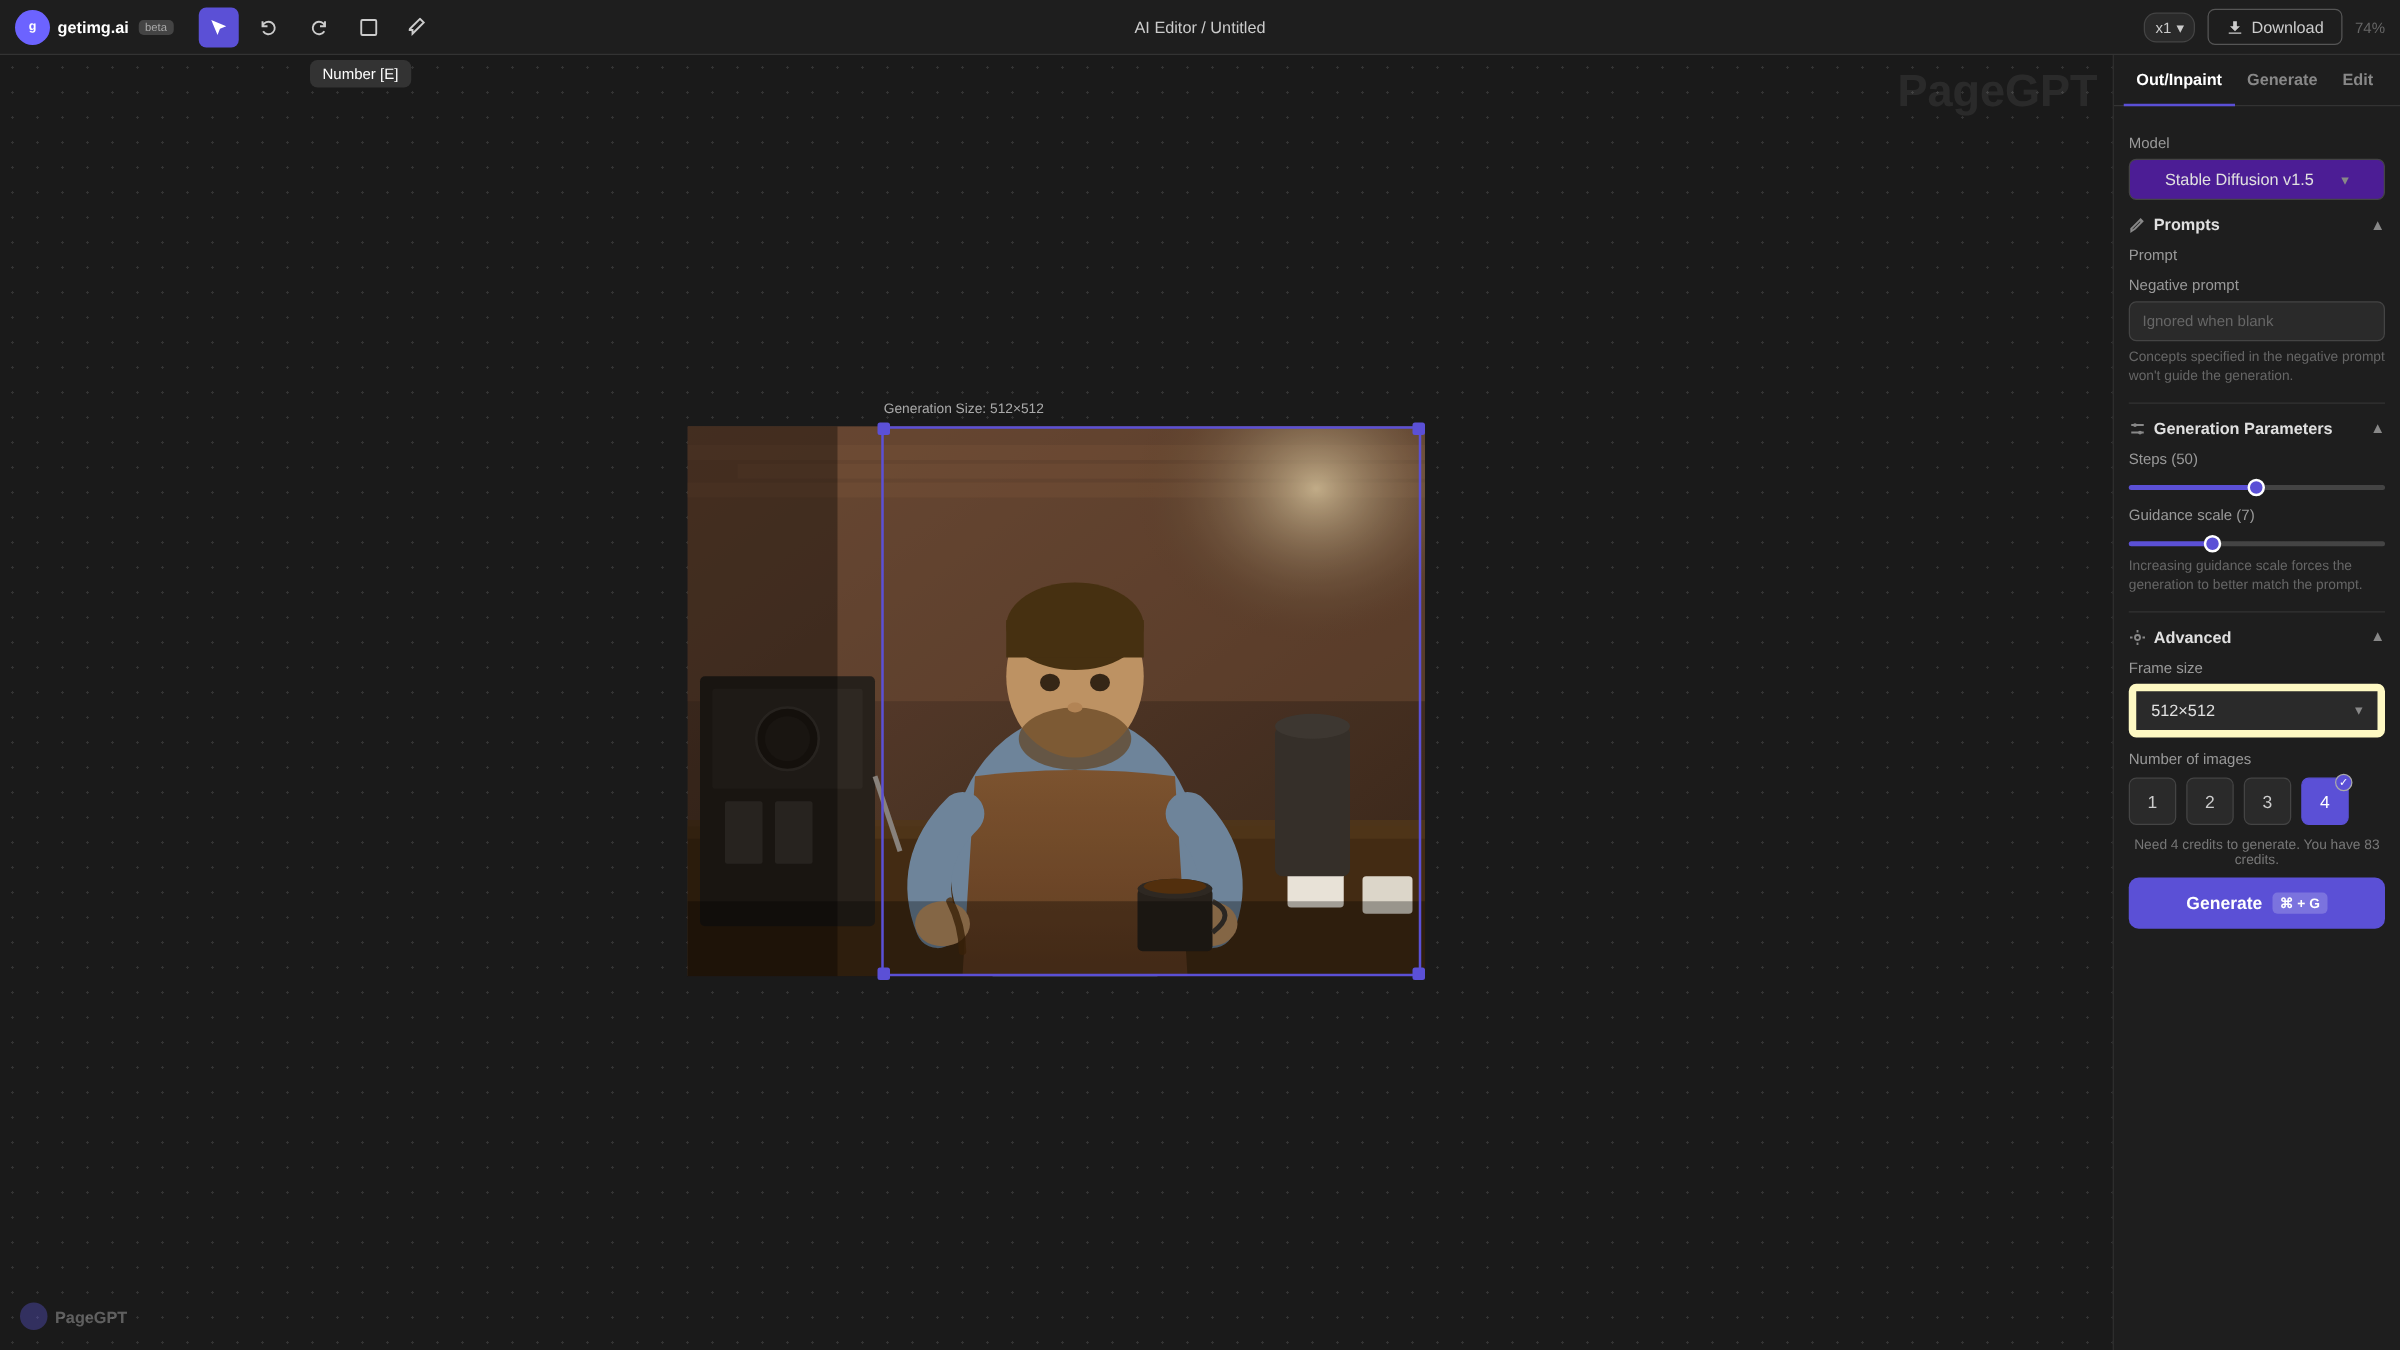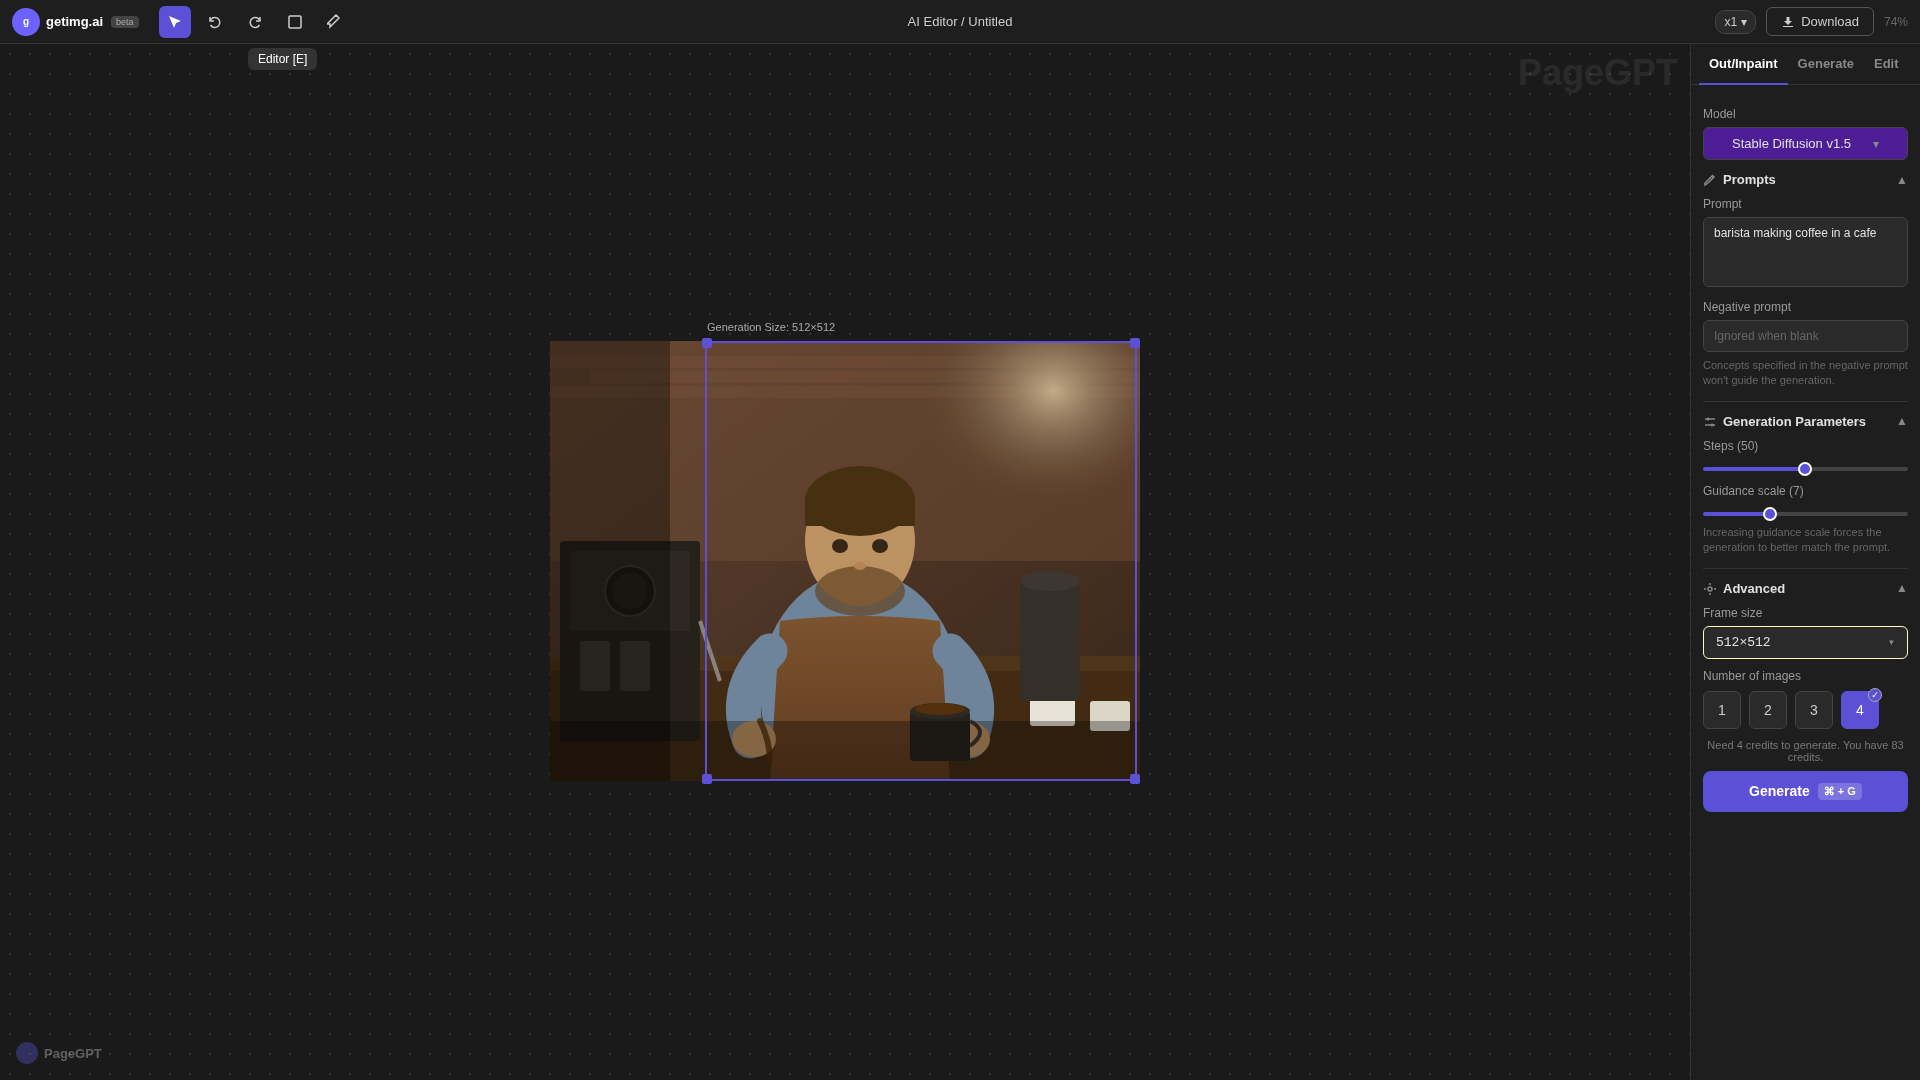--- a/index.html
+++ b/index.html
@@ -388,30 +388,29 @@
       font-weight: 900;
       color: #fff;
       pointer-events: none;
       padding: 8px 12px;
       user-select: none;
     }
 
     .frame-size-select {
       width: 100%;
       background: #2a2a2a;
-      border: 1px solid #fef9c3;
+      border: 6px solid #fef9c3;
       border-radius: 6px;
       color: #e0e0e0;
       font-size: 13px;
       padding: 8px 12px;
       cursor: pointer;
       display: flex;
       align-items: center;
       justify-content: space-between;
-      font-family: Liberation Mono, monospace;
     }
 
     .chevron-icon {
       color: #888;
       font-size: 12px;
     }
 
     input[type=range] {
       -webkit-appearance: none;
       width: 100%;
@@ -459,21 +458,21 @@
     <svg width="16" height="16" viewBox="0 0 16 16" fill="none" stroke="currentColor" stroke-width="1.5">
         <rect x="2" y="2" width="12" height="12" rx="1"></rect>
       </svg>
   </button>
   <button class="toolbar-btn" title="Eraser [E]">
     <svg width="16" height="16" viewBox="0 0 16 16" fill="none" stroke="currentColor" stroke-width="1.5">
         <path d="M3 13l3-3 6-6-3-3-6 6-3 3h3zm3-3l3-3"></path>
       </svg>
   </button>
 
-  <div class="eraser-tooltip">Editor [E]</div>
+  <div class="eraser-tooltip">Number [E]</div>
 
   <div class="title-center">AI Editor / Untitled</div>
 
   <div class="topbar-right">
     <div class="zoom-control">
       <span>x1</span>
       <span>▾</span>
     </div>
     <button class="download-btn">
       <svg width="14" height="14" viewBox="0 0 14 14" fill="currentColor">
@@ -618,21 +617,20 @@
         <div class="panel-section-title">
           <svg width="14" height="14" viewBox="0 0 14 14" fill="none" stroke="#888" stroke-width="1.5">
             <path d="M2 10l1.5-1.5 6-6 1.5 1.5-6 6L2 12v-2zM8.5 2.5l1.5 1.5"></path>
           </svg>
           <span>Prompts</span>
         </div>
         <span class="section-toggle">▲</span>
       </div>
 
       <div class="field-label">Prompt</div>
-      <textarea class="prompt-textarea" style="">barista making coffee in a cafe</textarea>
 
       <div class="field-label">Negative prompt</div>
       <input class="negative-prompt-input" type="text" placeholder="Ignored when blank" style="">
       <div class="hint-text">Concepts specified in the negative prompt won't guide the generation.</div>
 
       <div class="divider"></div>
 
       
       <div class="panel-section-header">
         <div class="panel-section-title">

